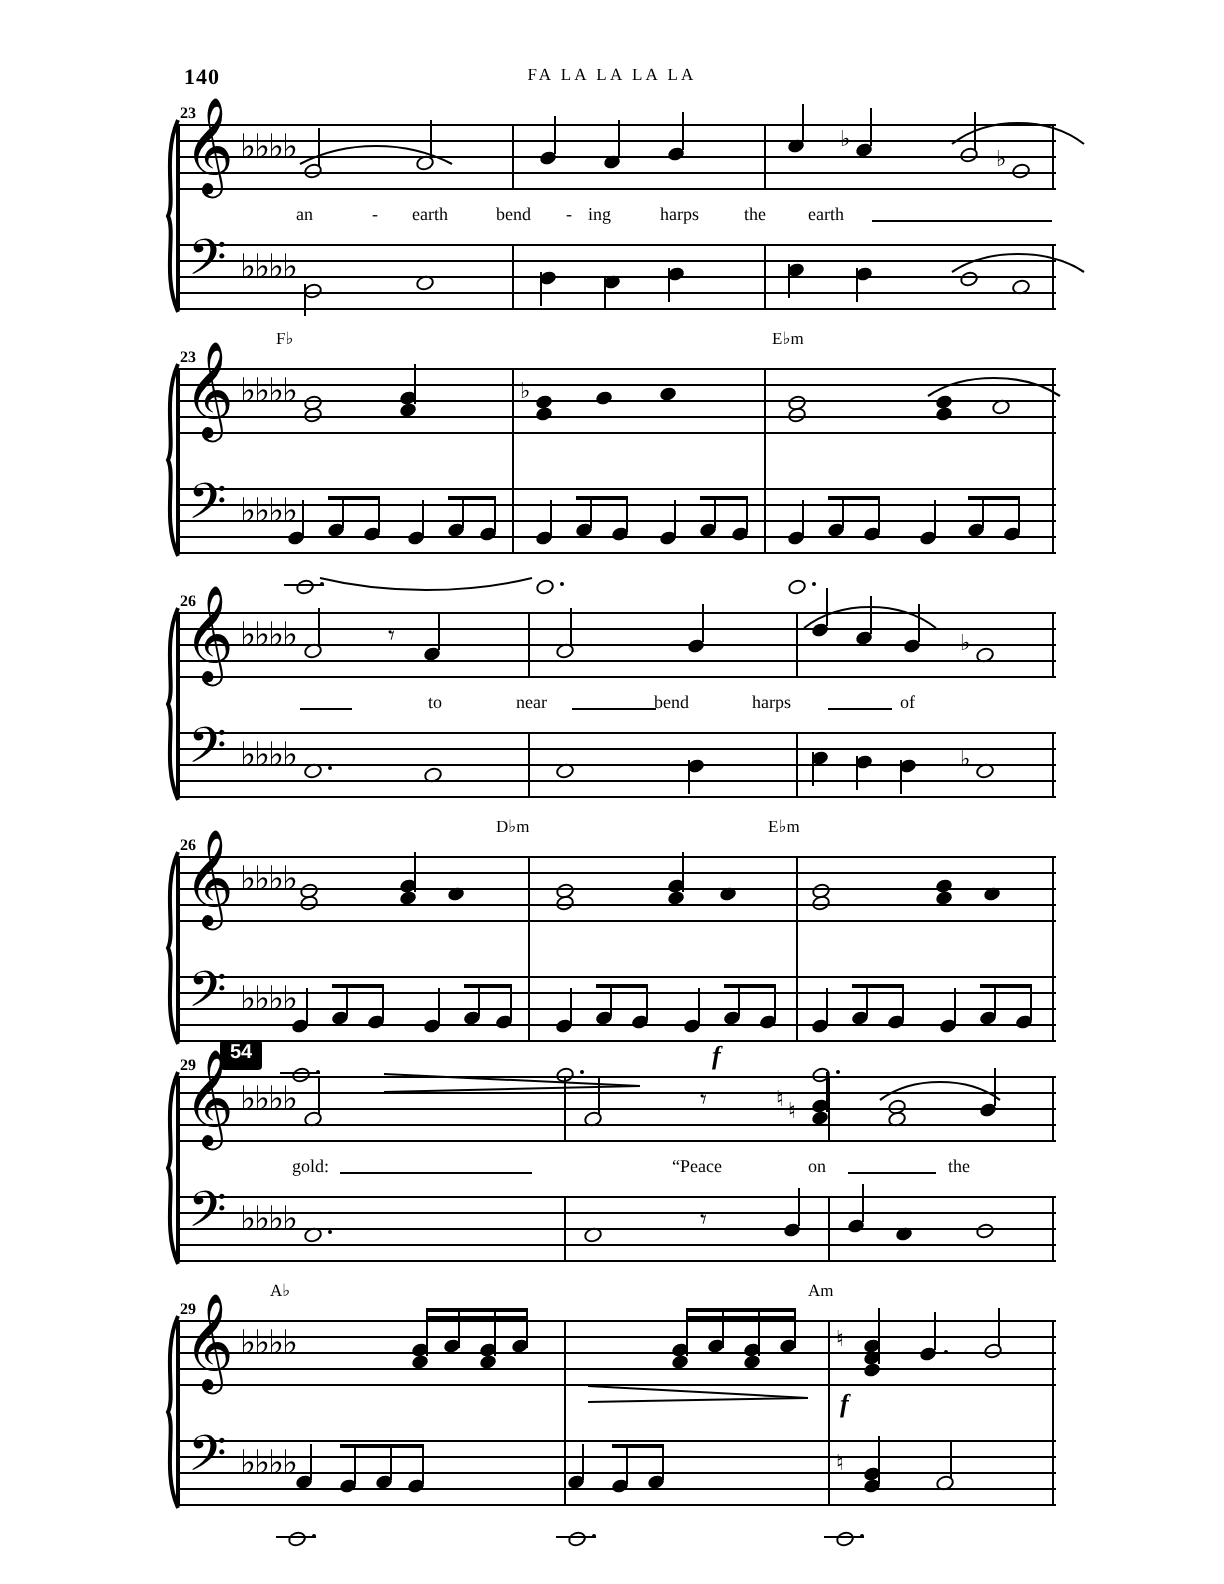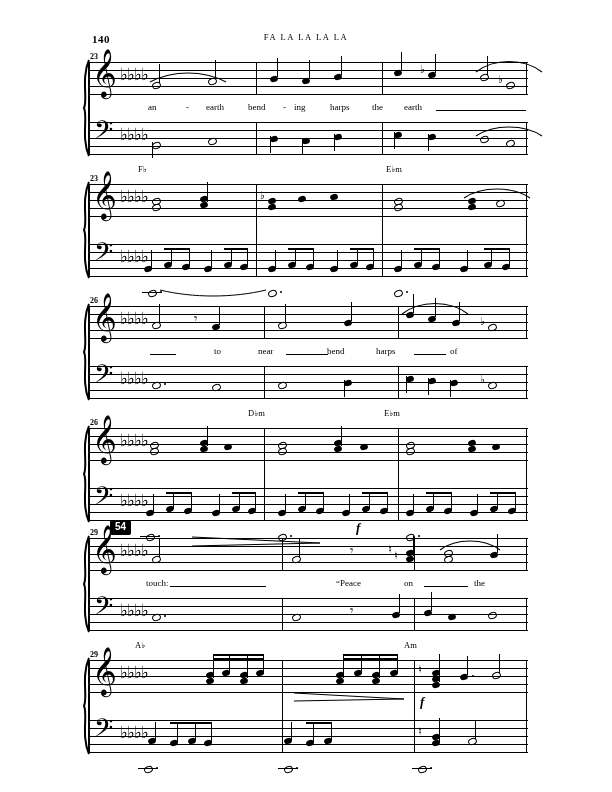--- a/index.html
+++ b/index.html
@@ -680,21 +680,21 @@
       <div class="flagdot" style="left:76px; top:83px;"></div>
       <div class="head open" style="left:204px; top:82px;"></div>
       <div class="nt nh" style="left:262px; top:72px;">𝄾</div>
       <div class="head" style="left:304px; top:80px;"></div>
       <div class="stem" style="left:311px; top:62px; height:19px;"></div>
       <div class="head" style="left:336px; top:78px;"></div>
       <div class="stem" style="left:343px; top:60px; height:19px;"></div>
       <div class="head" style="left:360px; top:82px;"></div>
       <div class="head open" style="left:400px; top:80px;"></div>
 
-      <div class="lyric" style="left:58px; top:46px;">touch:</div>
+      <div class="lyric" style="left:58px; top:46px;">gold:</div>
       <div style="position:absolute; left:82px; top:54px; width:96px; height:1px; background:#000;"></div>
       <div class="lyric" style="left:248px; top:46px;">“Peace</div>
       <div class="lyric" style="left:316px; top:46px;">on</div>
       <div style="position:absolute; left:336px; top:54px; width:44px; height:1px; background:#000;"></div>
       <div class="lyric" style="left:386px; top:46px;">the</div>
     </div>
 
     <div class="staff-group" style="position:absolute; top:122px; height:100px;">
       <div class="measure-num" style="left:2px; top:-4px;">29</div>
       <div class="staff" style="top:6px;">

